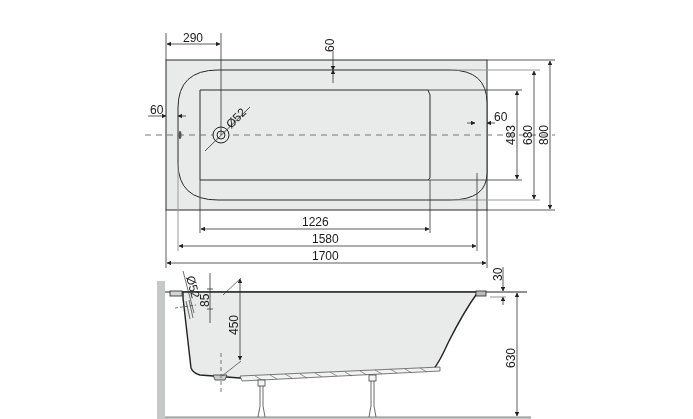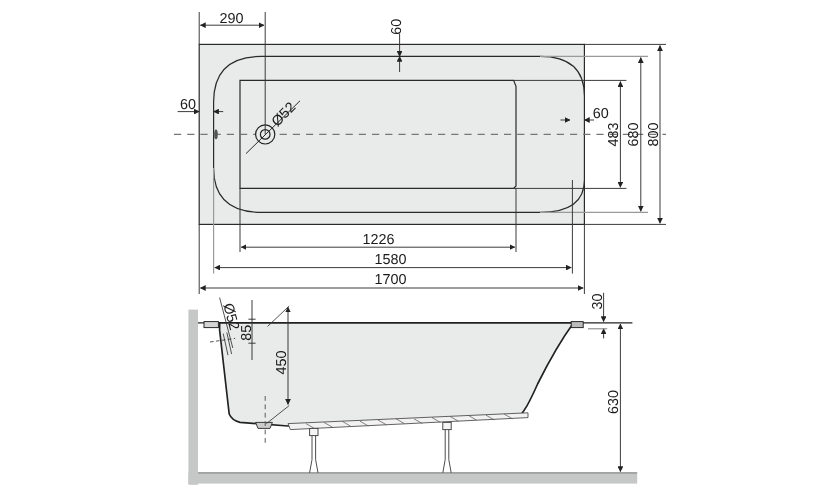--- a/index.html
+++ b/index.html
@@ -1,17 +1,17 @@
 <!DOCTYPE html>
 <html><head>
 <meta charset="utf-8">
 <style>
   html, body { margin: 0; padding: 0; background: #ffffff; }
   body { width: 693px; height: 419px; overflow: hidden; font-family: "Liberation Sans", sans-serif; }
-  #stage { position: relative; width: 693px; height: 349px; }
+  #stage { position: relative; width: 693px; height: 349px; margin-top: 23px; }
   svg { position: absolute; left: 0; top: 0; }
   .dimtext { font-family: "Liberation Sans", sans-serif; font-size: 12px; fill: #1a1a1a; }
 </style>
 </head>
 <body>
 
 <div id="stage">
 <svg width="693" height="419" viewBox="0 0 693 419" xmlns="http://www.w3.org/2000/svg">
   <defs>
     <marker id="arr" viewBox="0 0 6 6" refX="5.5" refY="3" markerWidth="6" markerHeight="6" orient="auto-start-reverse">

